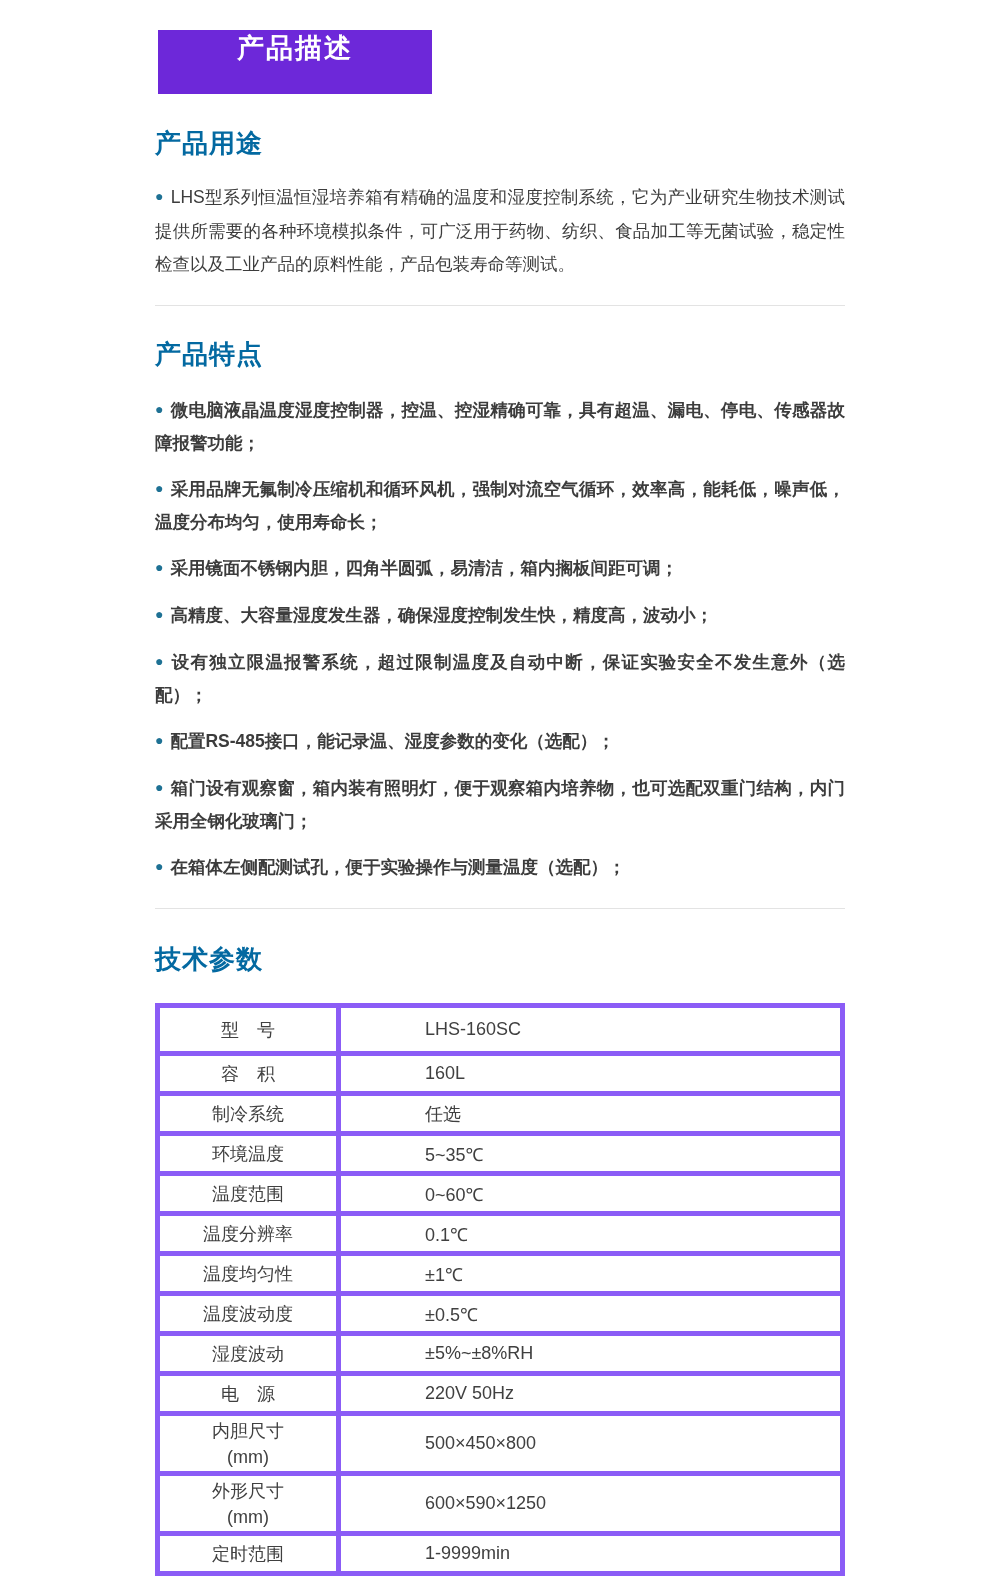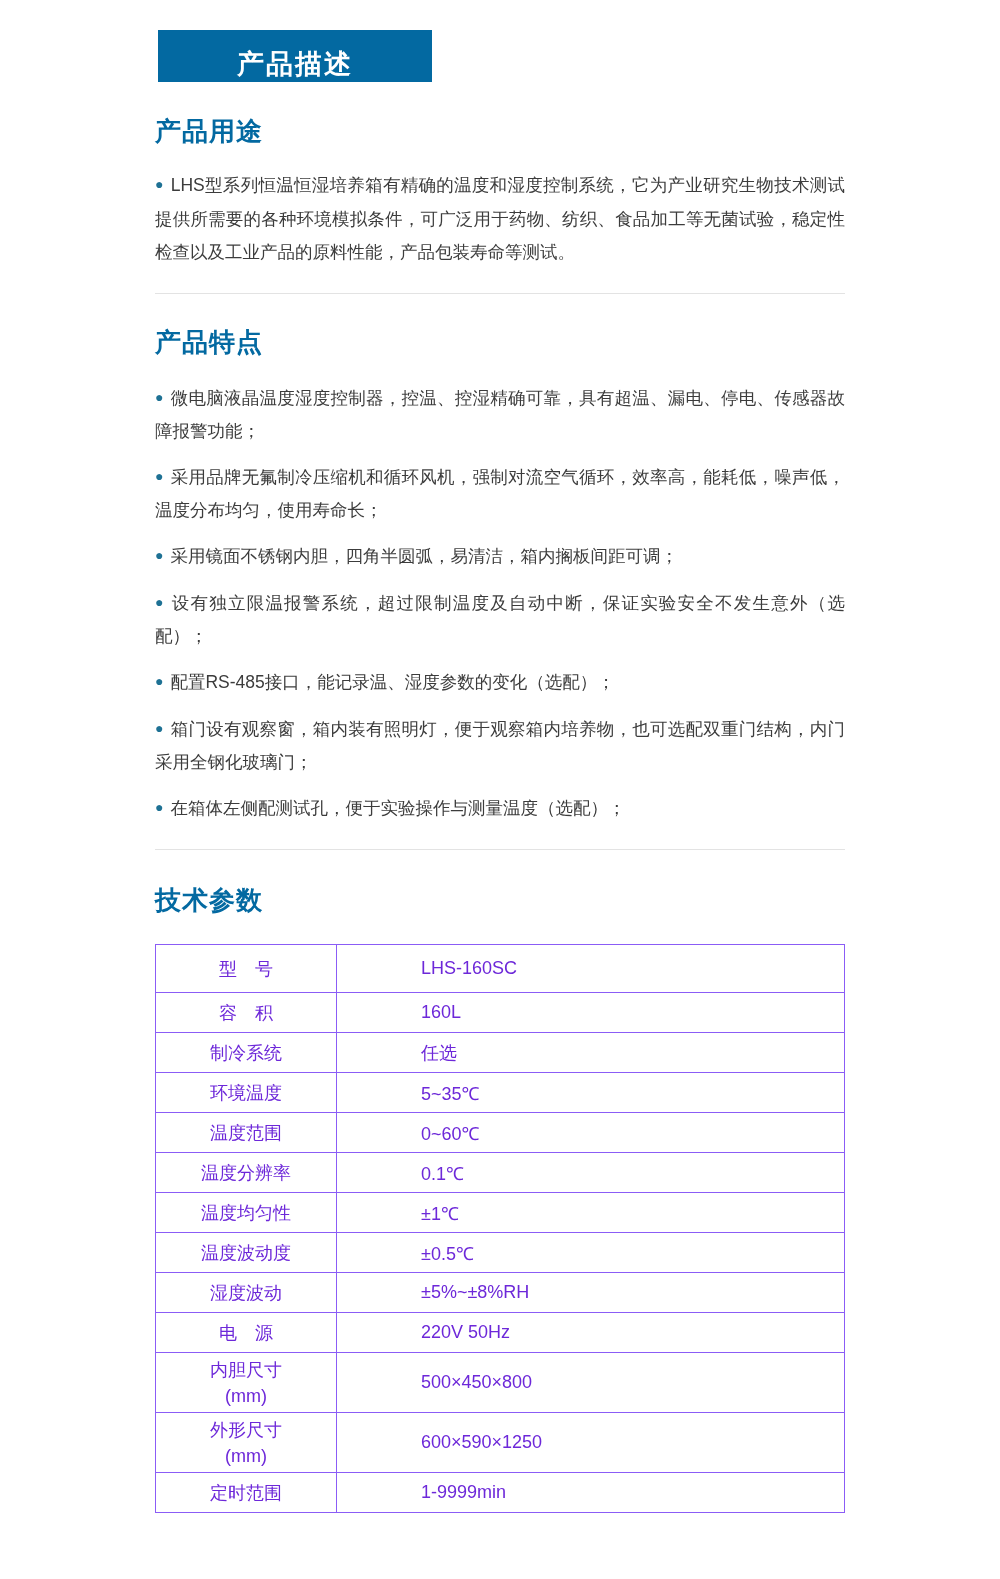--- a/index.html
+++ b/index.html
@@ -6,27 +6,27 @@
   html, body {
     width: 1000px;
     background: #ffffff;
     font-family: "Liberation Sans", sans-serif;
   }
   body { min-height: 1579px; position: relative; }
 
   .banner {
     margin: 30px 0 0 158px;
     width: 274px;
-    height: 52px;
-    background: #0369a1;
+    height: 64px;
+    background: #6d28d9;
     color: #ffffff;
     font-size: 27px;
     font-weight: bold;
     display: flex;
-    align-items: flex-end;
+    align-items: flex-start;
     justify-content: center;
     letter-spacing: 2px;
   }
 
   .content {
     margin-left: 155px;
     width: 690px;
   }
 
   h2.section-heading {
@@ -67,33 +67,34 @@
   ul.feature-list {
     list-style: none;
     margin-top: 22px;
   }
   ul.feature-list li {
     font-size: 17.5px;
     line-height: 32px;
     color: #3c3c3c;
     margin-bottom: 14px;
     text-align: justify;
+    font-weight: bold;
   }
 
   table.spec-table {
     margin-top: 26px;
     width: 690px;
     border-collapse: collapse;
     table-layout: fixed;
     margin-bottom: 38px;
   }
   table.spec-table td {
-    border: 1px solid #8b5cf6;
+    border: 5px solid #8b5cf6;
     font-size: 18px;
-    color: #6d28d9;
+    color: #404040;
     vertical-align: middle;
   }
   td.spec-label {
     width: 181px;
     text-align: center;
     white-space: pre-line;
     line-height: 26px;
   }
   td.spec-value {
     padding-left: 84px;
@@ -115,20 +116,21 @@
 </div>
 
 <hr class="divider divider-1">
 
 <div class="content">
   <h2 class="section-heading features-heading">产品特点</h2>
   <ul class="feature-list">
     <li><span class="dot">●</span><span>微电脑液晶温度湿度控制器，控温、控湿精确可靠，具有超温、漏电、停电、传感器故障报警功能；</span></li>
     <li><span class="dot">●</span><span>采用品牌无氟制冷压缩机和循环风机，强制对流空气循环，效率高，能耗低，噪声低，温度分布均匀，使用寿命长；</span></li>
     <li><span class="dot">●</span><span>采用镜面不锈钢内胆，四角半圆弧，易清洁，箱内搁板间距可调；</span></li>
+    <li><span class="dot">●</span><span>高精度、大容量湿度发生器，确保湿度控制发生快，精度高，波动小；</span></li>
     <li><span class="dot">●</span><span>设有独立限温报警系统，超过限制温度及自动中断，保证实验安全不发生意外（选配）；</span></li>
     <li><span class="dot">●</span><span>配置RS-485接口，能记录温、湿度参数的变化（选配）；</span></li>
     <li><span class="dot">●</span><span>箱门设有观察窗，箱内装有照明灯，便于观察箱内培养物，也可选配双重门结构，内门采用全钢化玻璃门；</span></li>
     <li><span class="dot">●</span><span>在箱体左侧配测试孔，便于实验操作与测量温度（选配）；</span></li>
   </ul>
 </div>
 
 <hr class="divider divider-2">
 
 <div class="content">

